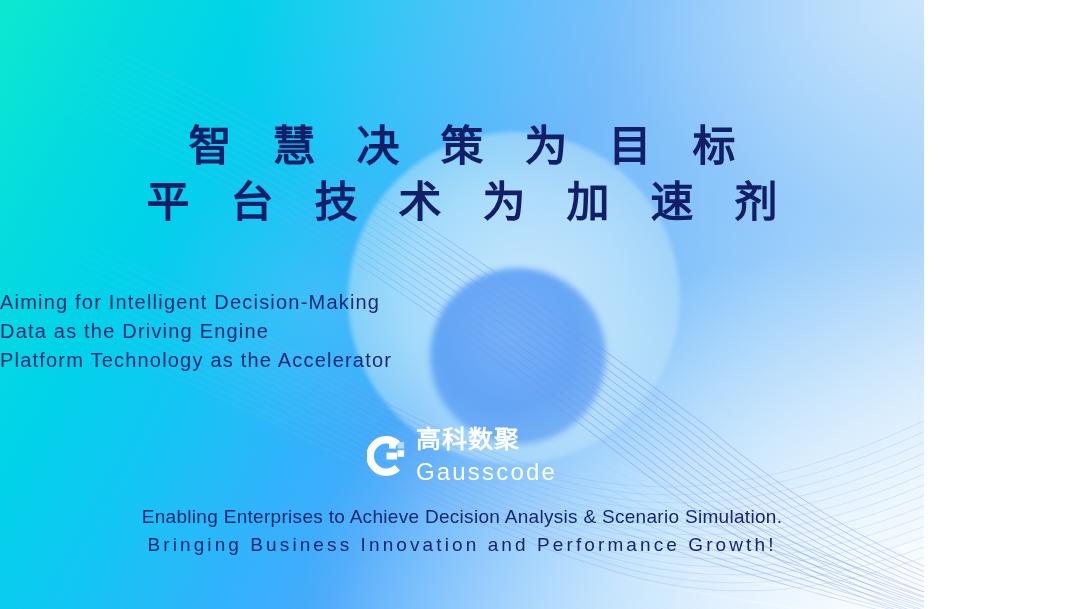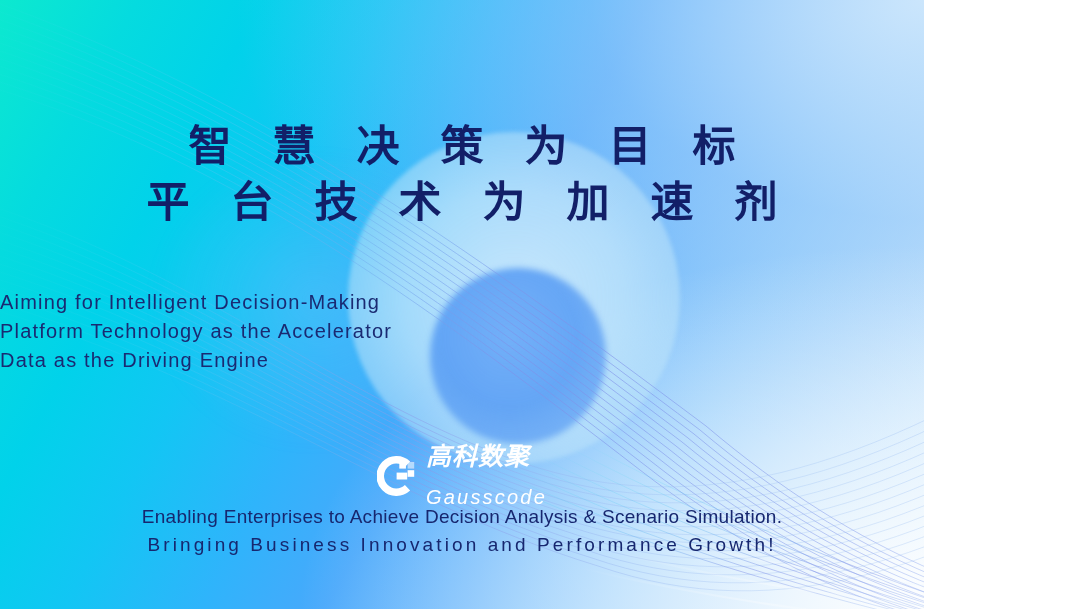--- a/index.html
+++ b/index.html
@@ -83,33 +83,33 @@
     color:#1a2a72;
     font-size:20px;
     font-weight:400;
     letter-spacing:1.2px;
     line-height:29px;
     white-space:nowrap;
   }
 
   
   #logo{
-    position:absolute;left:50%;top:444px;
+    position:absolute;left:50%;top:427px;
     transform:translateX(-50%);
-    display:flex;align-items:center;gap:9px;font-style:italic;
+    display:flex;align-items:center;gap:9px;
   }
   #logo-mark{width:40px;height:40px;display:block;flex:0 0 auto;}
   #logo-text{display:flex;flex-direction:column;line-height:1;}
   #logo-cn{
     color:#ffffff;font-size:25px;font-weight:700;letter-spacing:1px;
     font-family:"DejaVu Sans","Liberation Sans",sans-serif;
   }
   #logo-en{
-    color:#ffffff;font-size:20px;font-weight:400;letter-spacing:2.2px;
-    margin-top:18px;
+    color:#ffffff;font-size:24px;font-weight:400;letter-spacing:2.2px;
+    margin-top:8px;
   }
 
   
   #taglines{
     position:absolute;left:0;right:0;top:482px;text-align:center;
   }
   #tagline-cn{
     color:#131f69;font-size:22px;font-weight:700;letter-spacing:0.6px;
     line-height:31px;white-space:nowrap;
     font-family:"DejaVu Sans","Liberation Sans",sans-serif;
@@ -208,22 +208,22 @@
 
   <div id="content">
 
     <div id="headline">
       <div class="hl-line">智 慧 决 策 为 目 标</div>
       <div class="hl-line">平 台 技 术 为 加 速 剂</div>
     </div>
 
     <div id="subhead">
       <div class="sub-line">Aiming for Intelligent Decision-Making</div>
+      <div class="sub-line">Data as the Driving Engine</div>
       <div class="sub-line">Platform Technology as the Accelerator</div>
-      <div class="sub-line">Data as the Driving Engine</div>
     </div>
 
     <div id="logo">
       <svg id="logo-mark" viewBox="0 0 40 40" aria-hidden="true">
 
         <path d="M36,11.4 A17,17 0 1 0 36,28.6 L36,28.6 A17,17 0 1 1 36,11.4 Z" fill="none"></path>
         <path d="M30.5,8.2 A16.2,16.2 0 1 0 30.5,31.8" fill="none" stroke="#ffffff" stroke-width="7.6" stroke-linecap="butt"></path>
 
         <rect x="19.6" y="16.6" width="10.6" height="6.9" fill="#ffffff"></rect>
 

